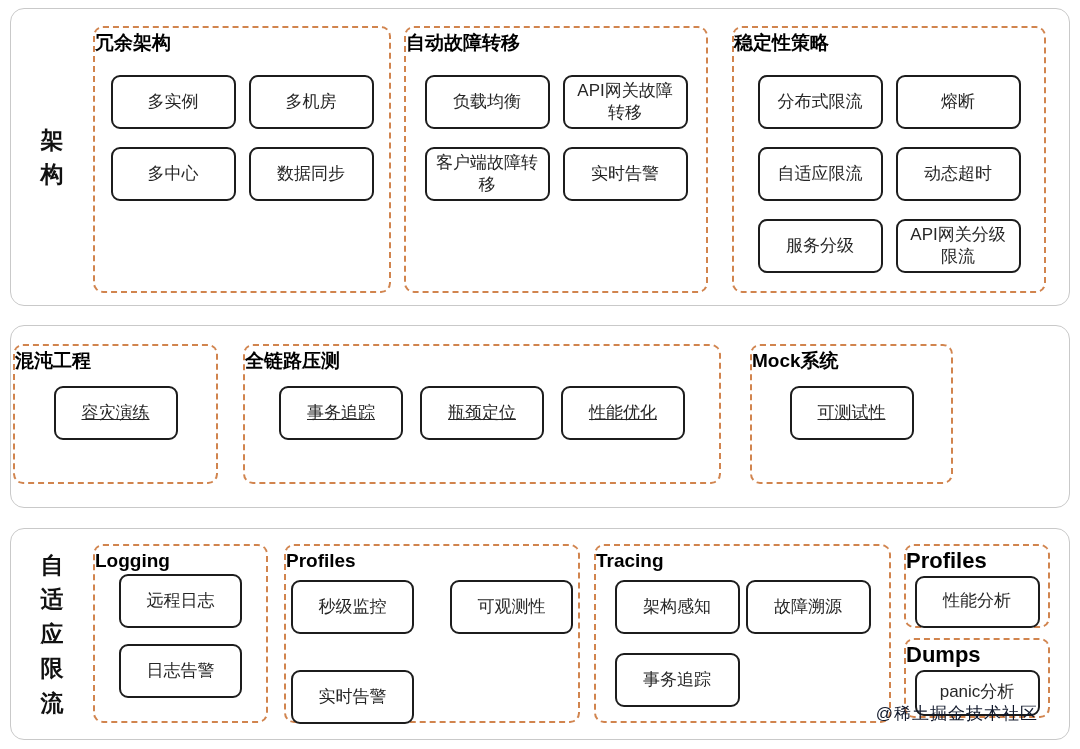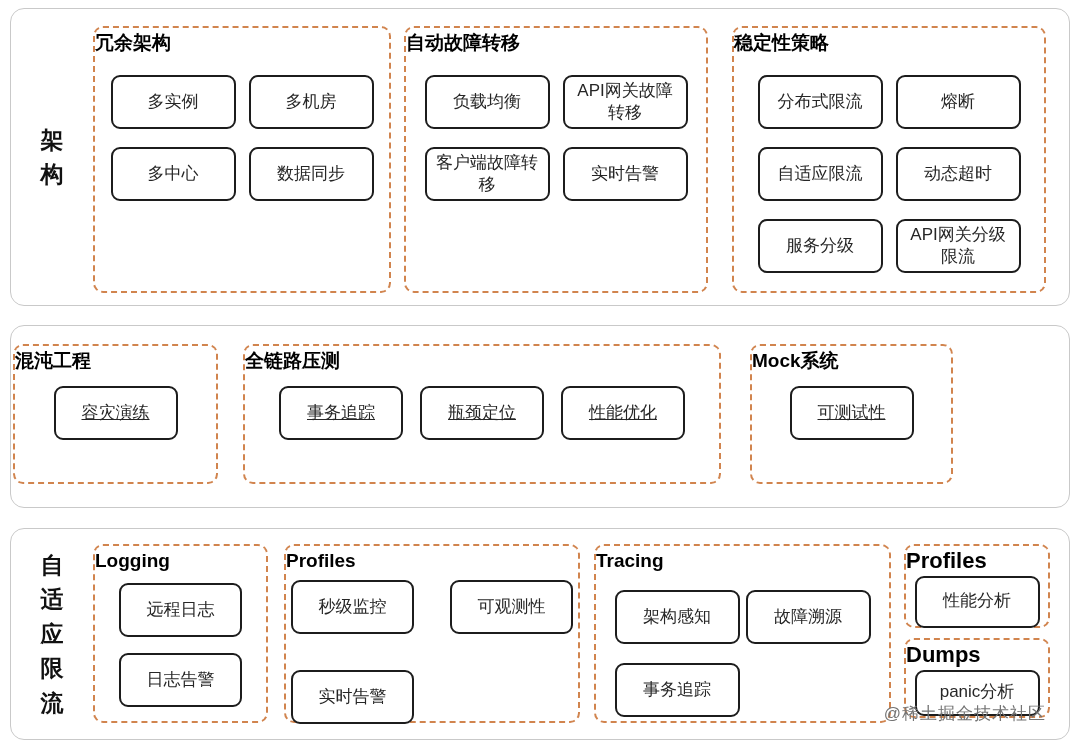--- a/index.html
+++ b/index.html
@@ -59,31 +59,31 @@
   .row-items .box { width: 124px; text-decoration: underline; }
 
   
   .g-logging { width: 175px; height: 179px; }
   .g-metrics { width: 296px; height: 179px; margin-left: 16px; }
   .g-tracing { width: 297px; height: 179px; margin-left: 14px; }
   .side-stack { width: 146px; margin-left: 13px; display: flex; flex-direction: column; }
   .g-profiles { width: 146px; height: 84px; }
   .g-dumps    { width: 146px; height: 80px; margin-top: 10px; }
 
-  .grid1  { display: grid; grid-template-columns: 123px; justify-content: center; row-gap: 19px; margin-top: 10px; gap: 16px; }
+  .grid1  { display: grid; grid-template-columns: 123px; justify-content: center; row-gap: 19px; margin-top: 1px; gap: 16px; }
   .grid2m { display: grid; grid-template-columns: repeat(2, 123px); justify-content: center; column-gap: 20px; row-gap: 19px; margin-top: 7px; gap: 36px; }
-  .grid2t { display: grid; grid-template-columns: repeat(2, 125px); justify-content: center; column-gap: 6px;  row-gap: 19px; margin-top: 17px; }
+  .grid2t { display: grid; grid-template-columns: repeat(2, 125px); justify-content: center; column-gap: 6px;  row-gap: 19px; margin-top: 7px; }
 
   .g-profiles .group-title, .g-dumps .group-title { font-size: 22px; padding-top: 1px; }
   .g-profiles .box { width: 125px; min-height: 52px; margin: 1px auto 0; }
   .g-dumps    .box { width: 125px; min-height: 46px; margin: 1px auto 0; }
 
   .watermark {
-    position: absolute; right: 34px; bottom: 24px;
-    font-size: 17px; color: #737373; letter-spacing: 1px; white-space: nowrap;
+    position: absolute; right: 42px; bottom: 24px;
+    font-size: 17px; color: #0f172a; letter-spacing: 1px; white-space: nowrap;
   }
 </style>
 </head>
 <body>
 
 <div class="canvas">
 
   <section class="panel panel-arch">
     <div class="row-label">
       <span>架构</span>

